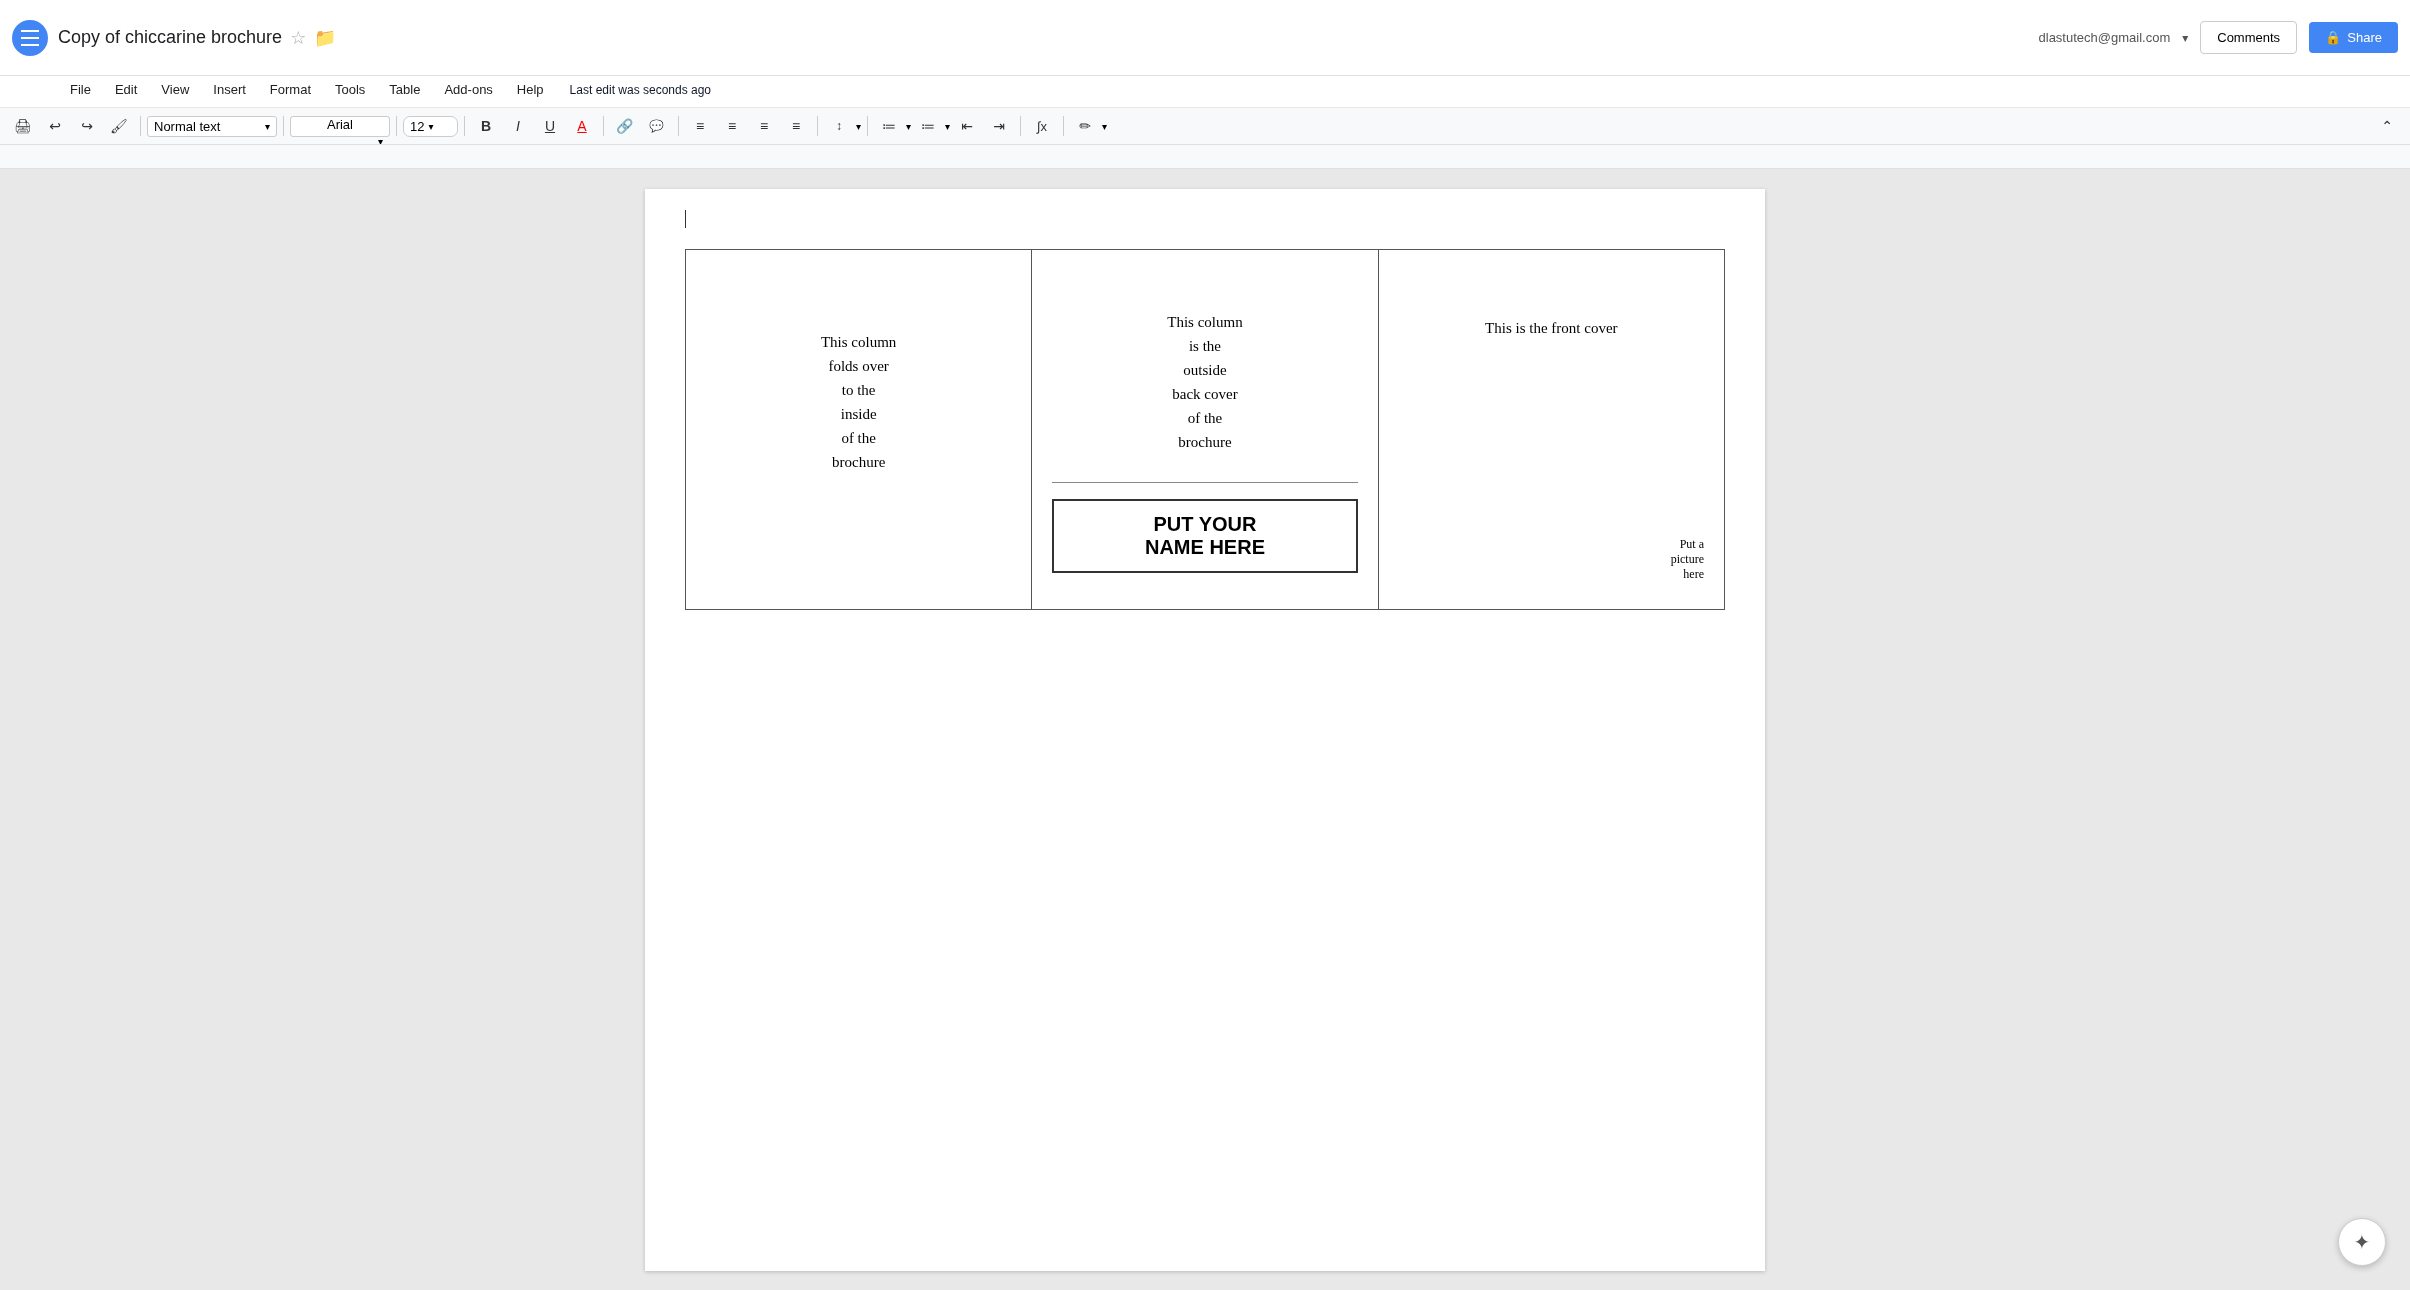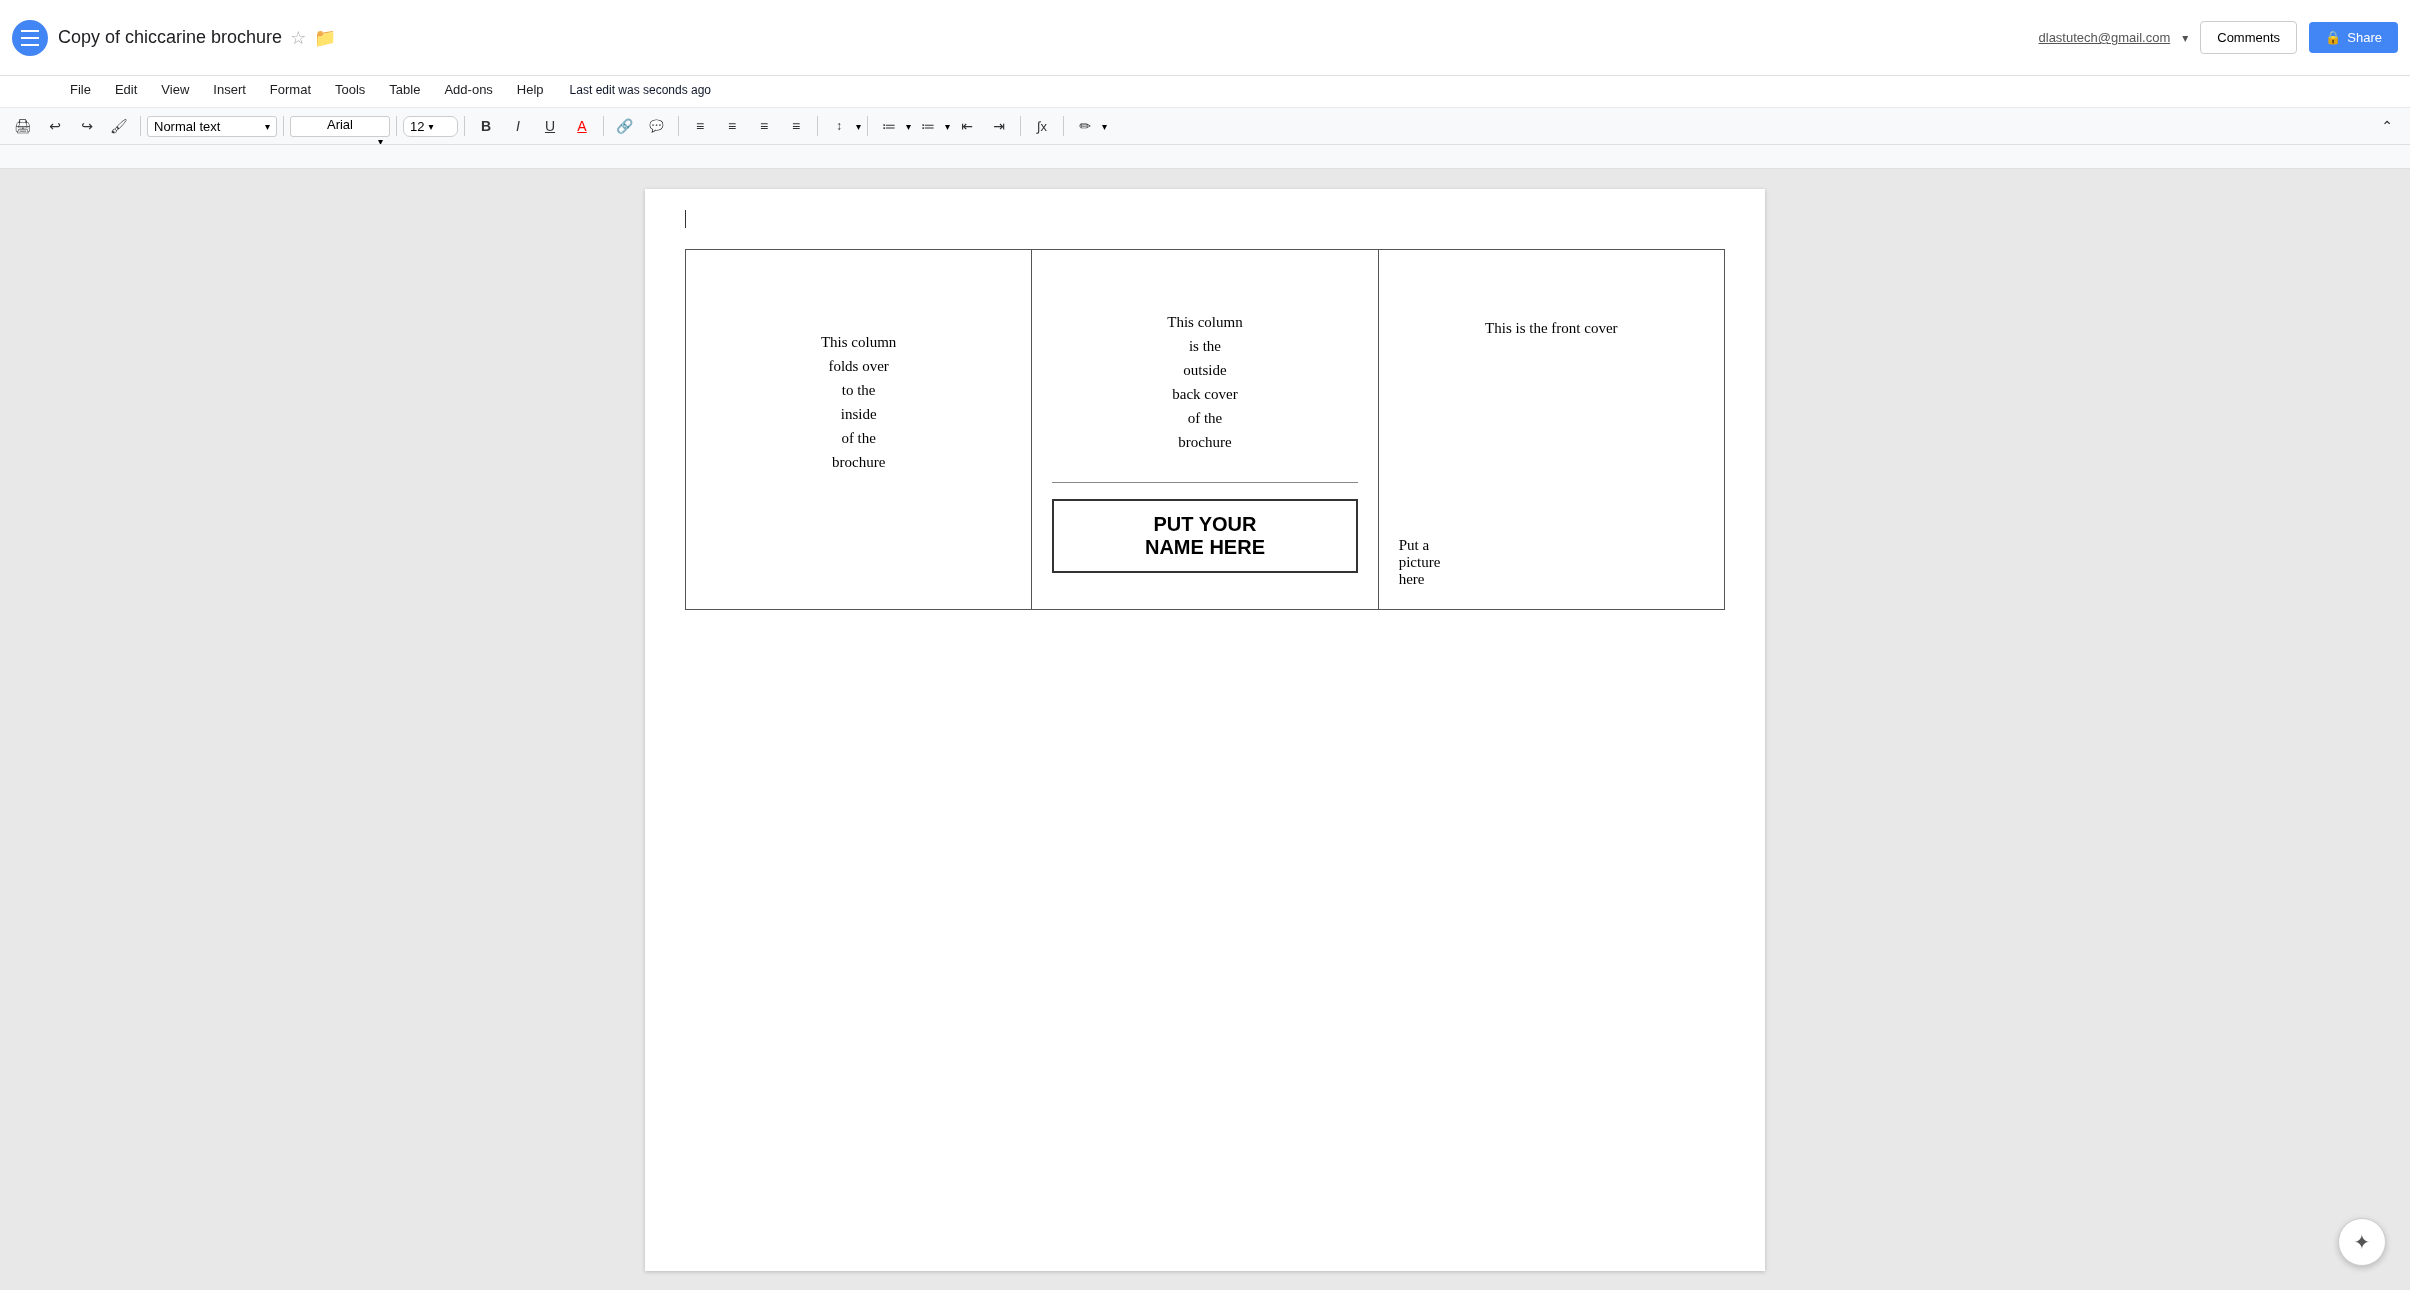--- a/index.html
+++ b/index.html
@@ -21,21 +21,21 @@
       background: #4285F4; border-radius: 50%; flex-shrink: 0;
     }
     #hamburger-btn span { display: block; width: 18px; height: 2px; background: #fff; }
 
     #doc-title-area { display: flex; align-items: center; flex: 1; gap: 8px; }
     #doc-title { font-size: 18px; color: #202124; font-family: Arial, sans-serif; }
     #star-icon { color: #aaa; font-size: 18px; cursor: pointer; }
     #folder-icon { color: #aaa; font-size: 18px; cursor: pointer; }
 
     #top-right { display: flex; align-items: center; gap: 12px; margin-left: auto; }
-    #user-email { font-size: 13px; color: #555; text-decoration: underline; }
+    #user-email { font-size: 13px; color: #555; }
     #comments-btn {
       padding: 8px 16px; background: #fff; border: 1px solid #ccc;
       border-radius: 4px; font-size: 13px; cursor: pointer; color: #000000;
     }
     #share-btn {
       padding: 8px 16px; background: #4285F4; border: none;
       border-radius: 4px; font-size: 13px; cursor: pointer; color: #fff;
       display: flex; align-items: center; gap: 6px;
     }
 
@@ -144,22 +144,22 @@
       text-align: center;
     }
     .col3-text {
       font-family: 'Times New Roman', serif;
       font-size: 15px;
       text-align: center;
       padding-top: 50px;
     }
     .col3-picture {
       font-family: 'Times New Roman', serif;
-      font-size: 15px;
-      text-align: left;
+      font-size: 12px;
+      text-align: right;
       padding-top: 200px;
     }
 
     
     #text-cursor {
       display: inline-block;
       width: 1px; height: 18px;
       background: #333;
       vertical-align: middle;
       animation: blink 1s step-end infinite;

